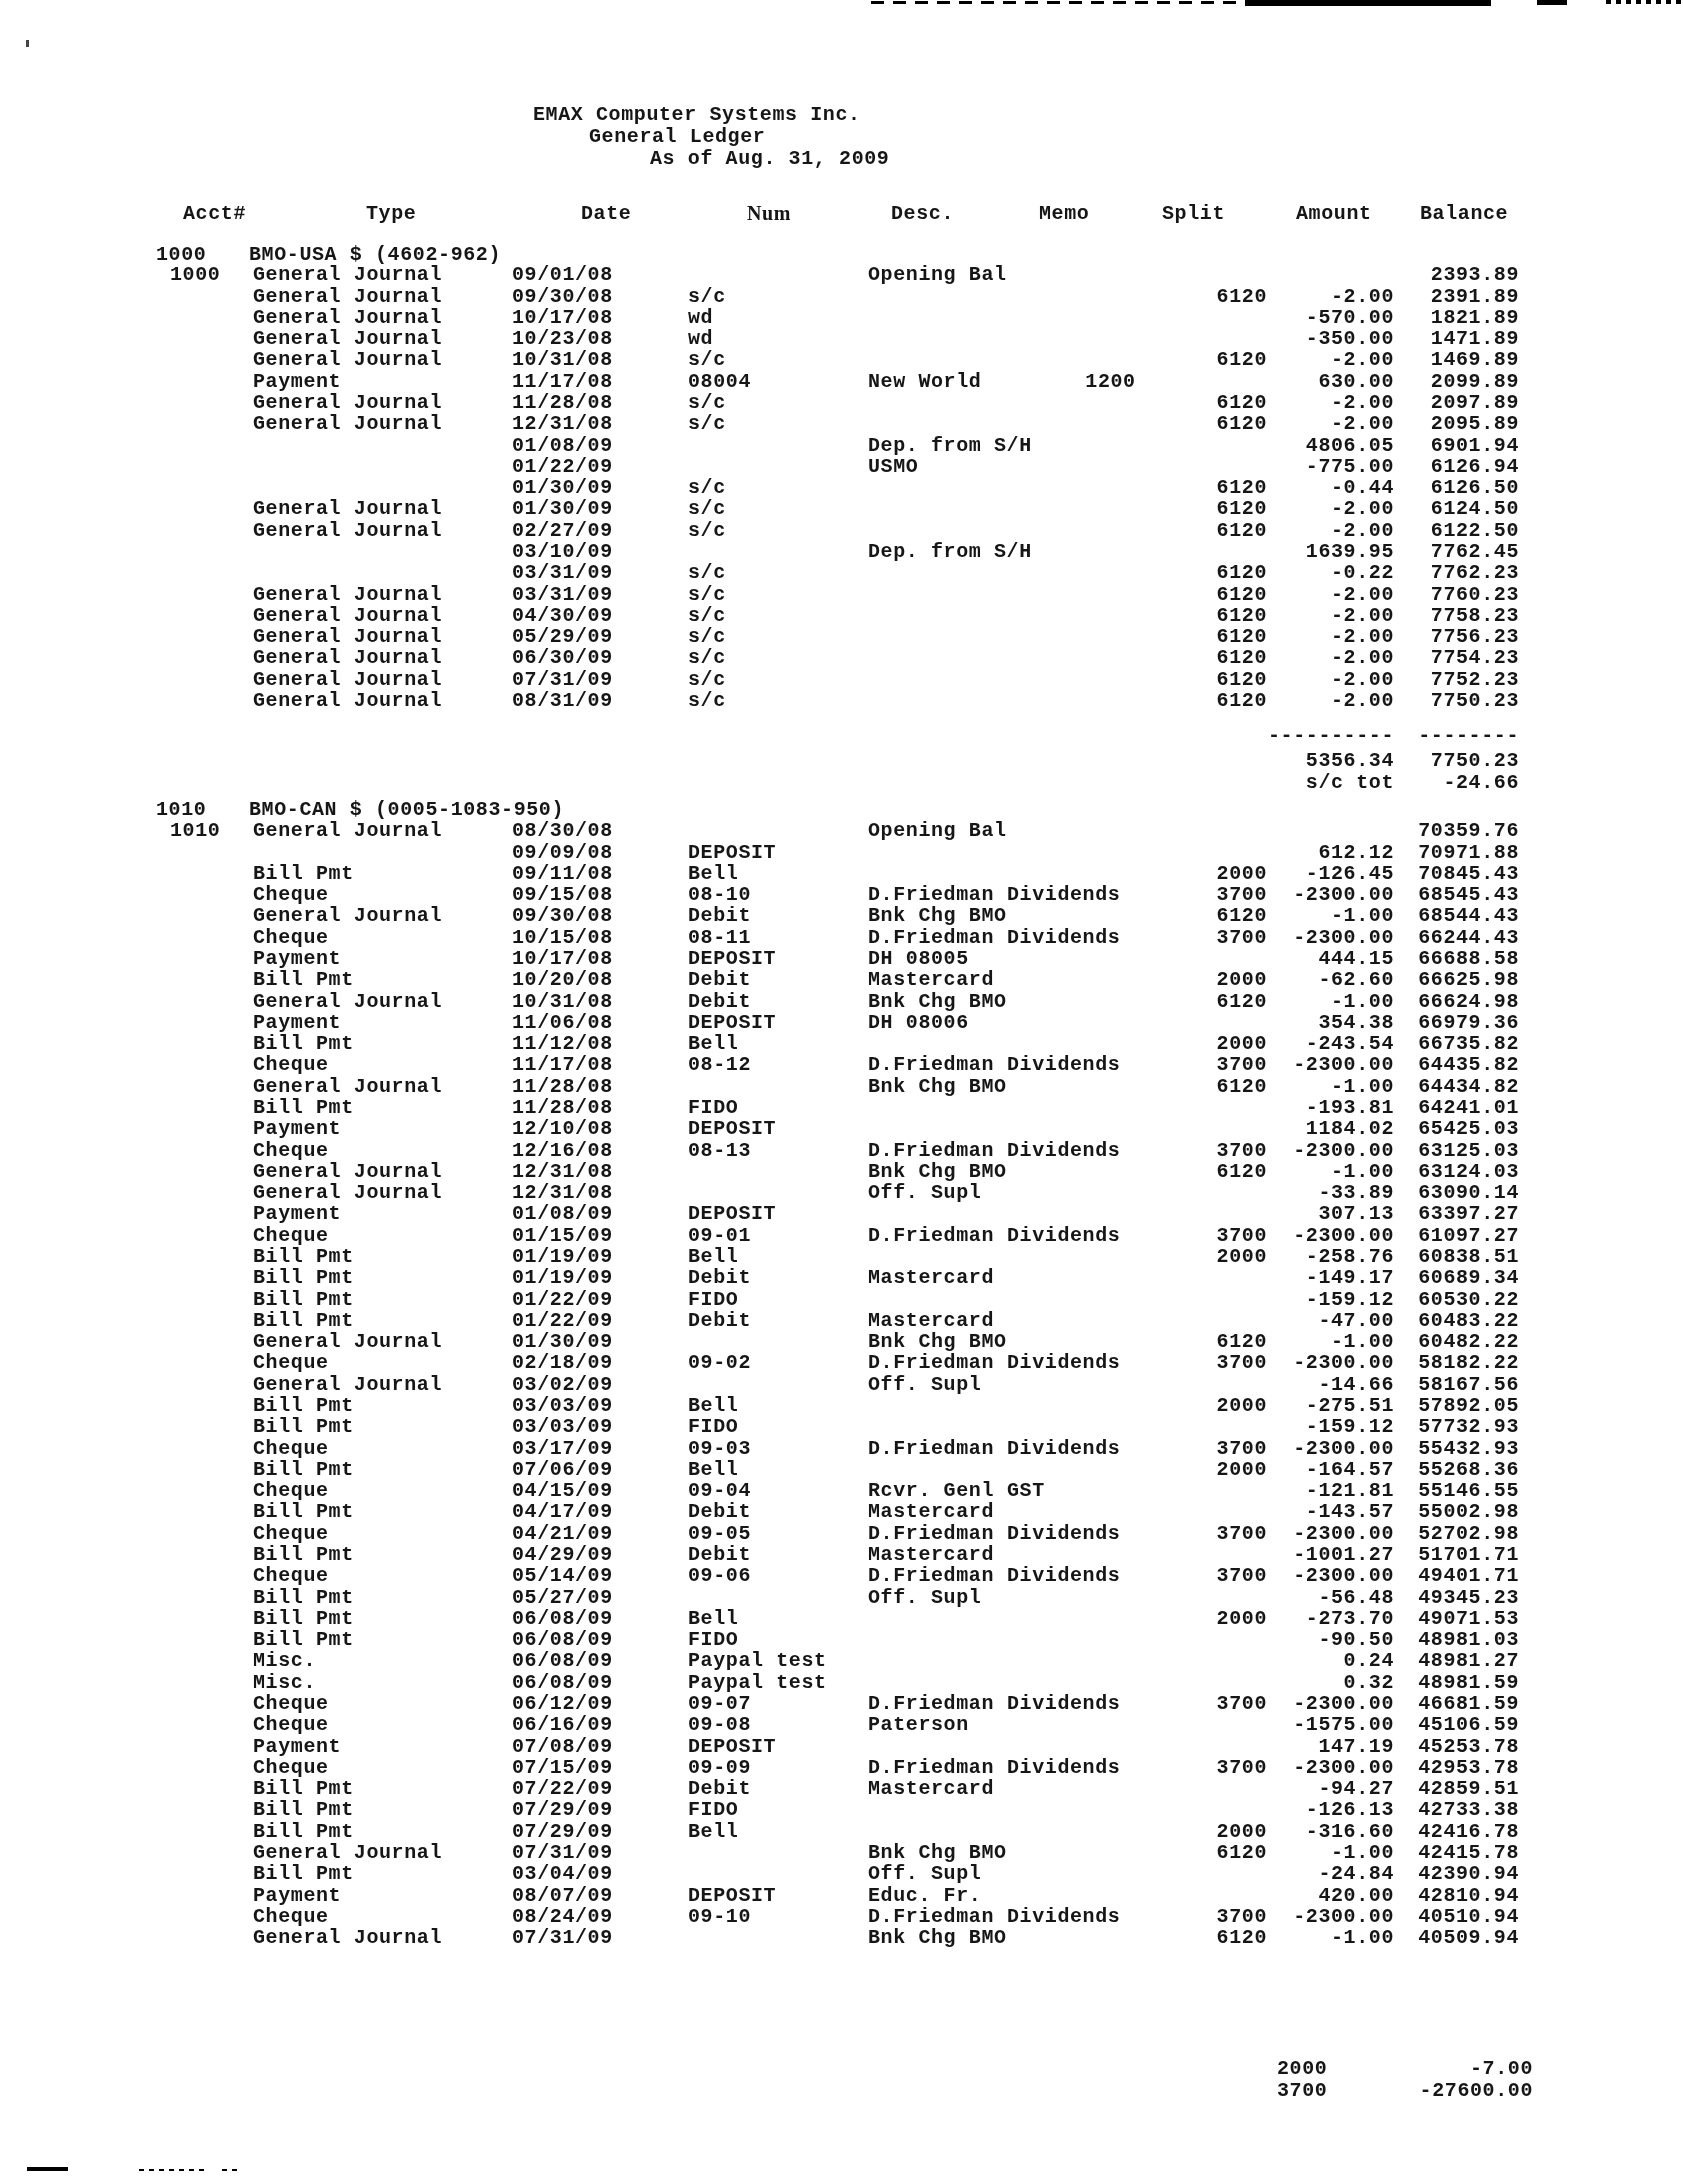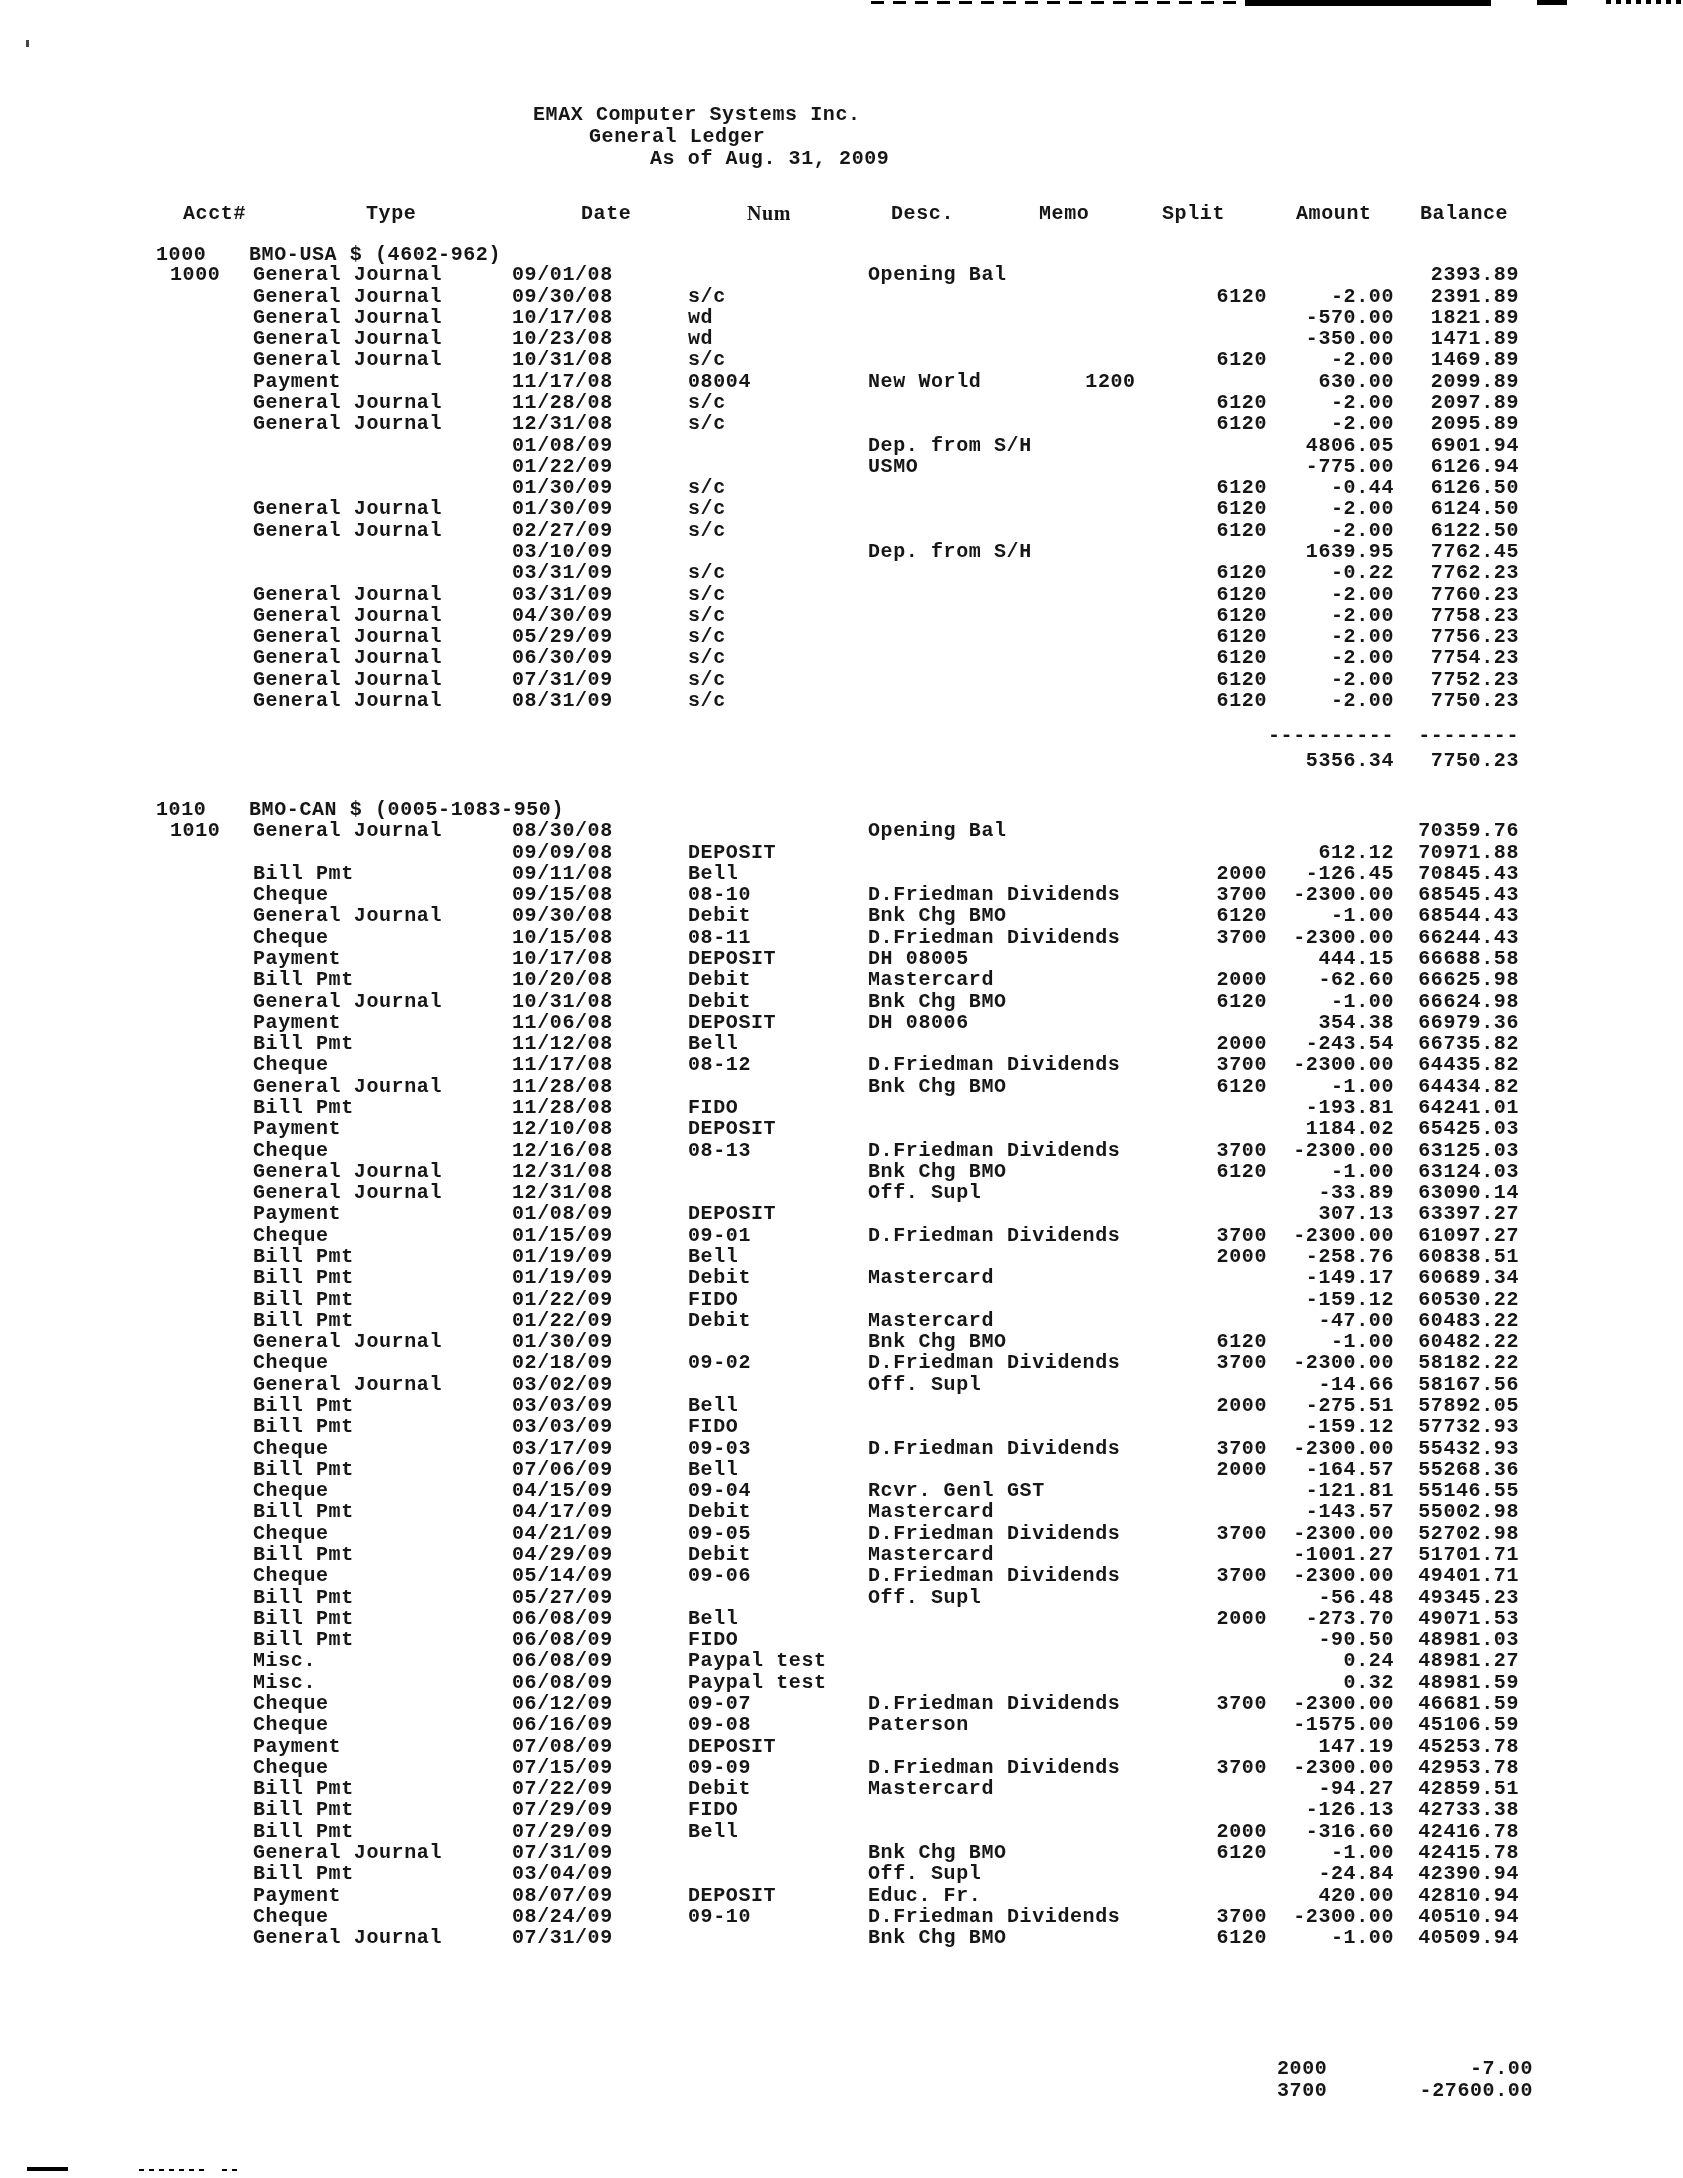--- a/index.html
+++ b/index.html
@@ -235,20 +235,24 @@
         <span class="cell c-balance">7750.23</span>
       </div>
       <div class="row" style="top: 724px;">
         <span class="cell c-amount">----------</span>
         <span class="cell c-balance">--------</span>
       </div>
       <div class="row" style="top: 749px;">
         <span class="cell c-amount">5356.34</span>
         <span class="cell c-balance">7750.23</span>
       </div>
+      <div class="row" style="top: 771px;">
+        <span class="cell c-amount">s/c tot</span>
+        <span class="cell c-balance">-24.66</span>
+      </div>
       <div class="row" style="top: 798px;">
         <span class="cell c-sec-acct">1010</span>
         <span class="cell c-sec-name">BMO-CAN $ (0005-1083-950)</span>
       </div>
       <div class="row" style="top: 819px;">
         <span class="cell c-acct">1010</span>
         <span class="cell c-type">General Journal</span>
         <span class="cell c-date">08/30/08</span>
         <span class="cell c-desc">Opening Bal</span>
         <span class="cell c-balance">70359.76</span>

